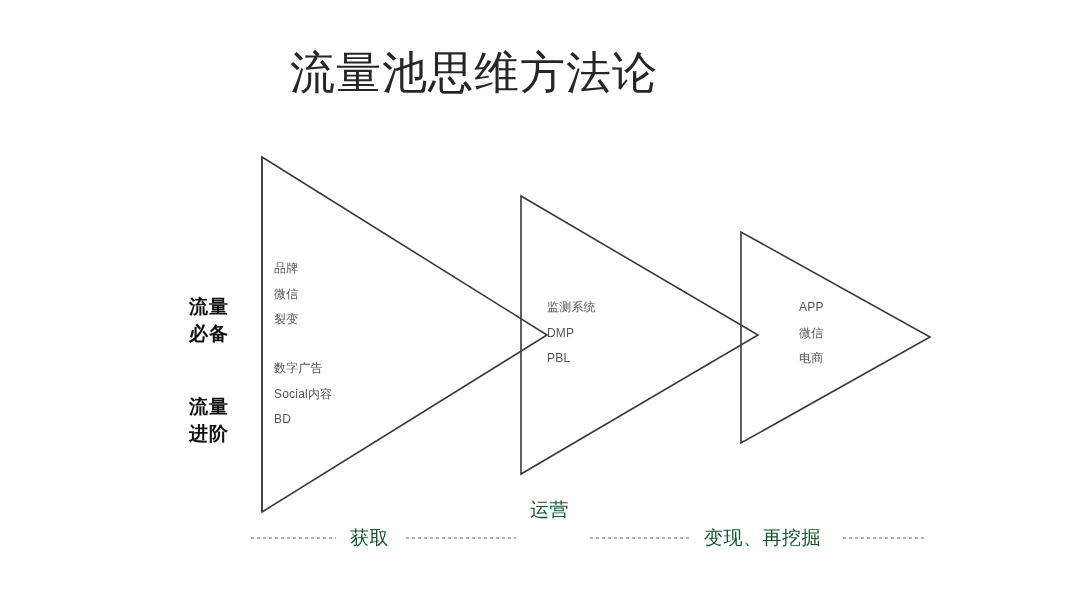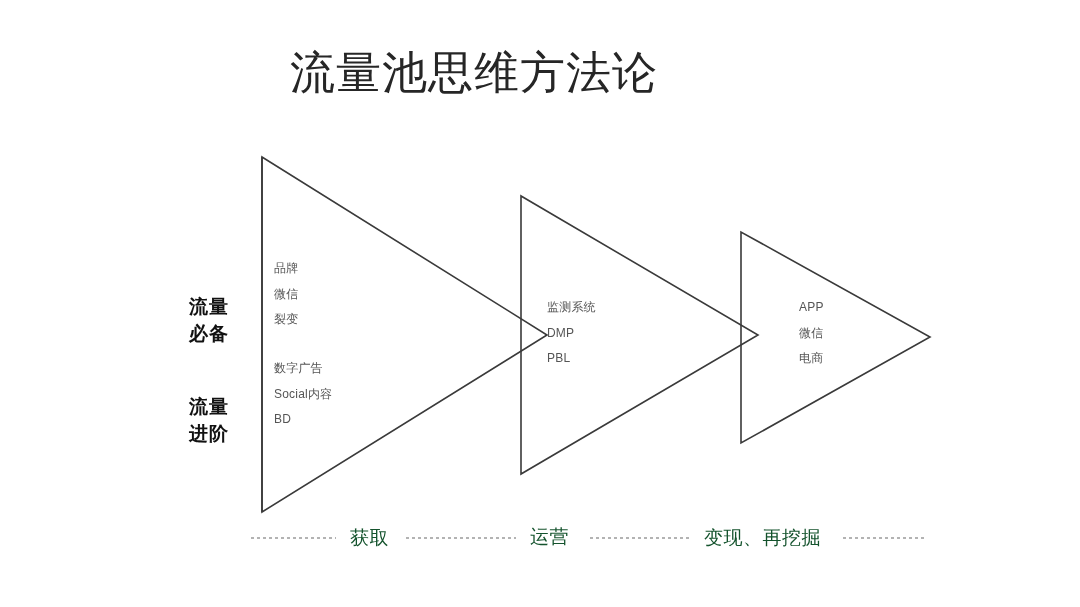--- a/index.html
+++ b/index.html
@@ -73,21 +73,21 @@
   
   .phase-label {
     position: absolute;
     font-size: 19px;
     line-height: 26px;
     color: #14532d;
     white-space: nowrap;
     letter-spacing: 0.5px;
   }
   #phase-label-0 { left: 350px; top: 525px; }
-  #phase-label-1 { left: 530px; top: 525px; font-family: Liberation Mono, monospace; }
+  #phase-label-1 { left: 530px; top: 497px; }
   #phase-label-2 { left: 704px; top: 525px; }
 </style>
 </head>
 <body>
 
 <div id="stage">
 
   <div id="page-title">流量池思维方法论</div>
 
   <svg id="diagram-svg" viewBox="0 0 1080 607" xmlns="http://www.w3.org/2000/svg">

